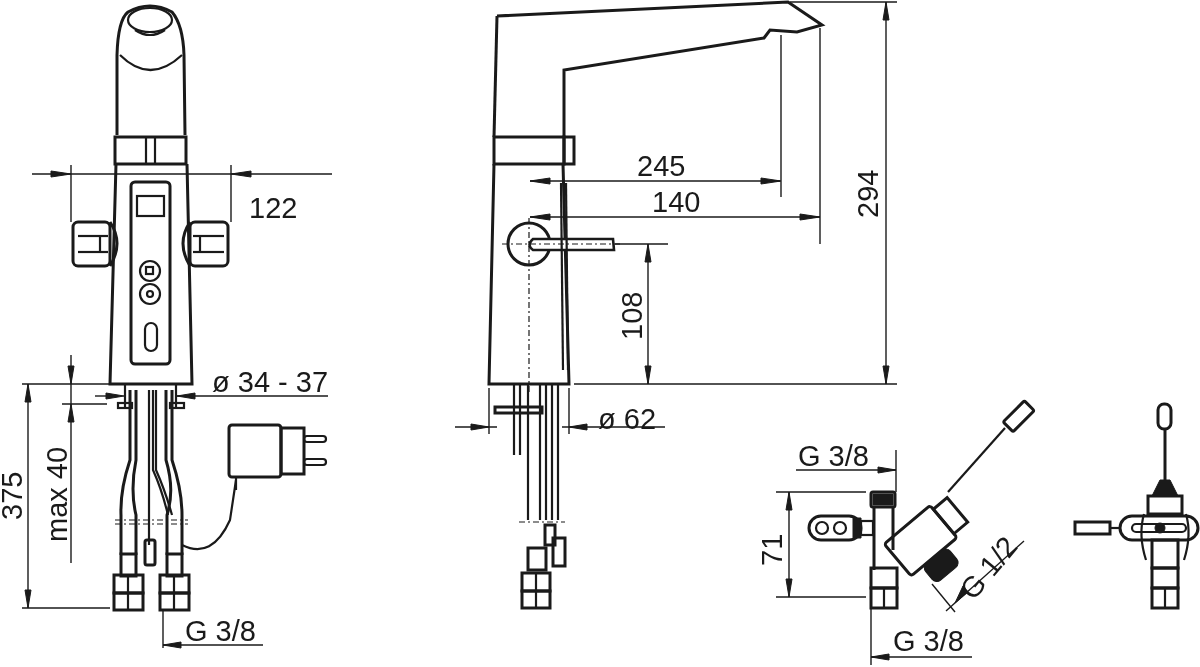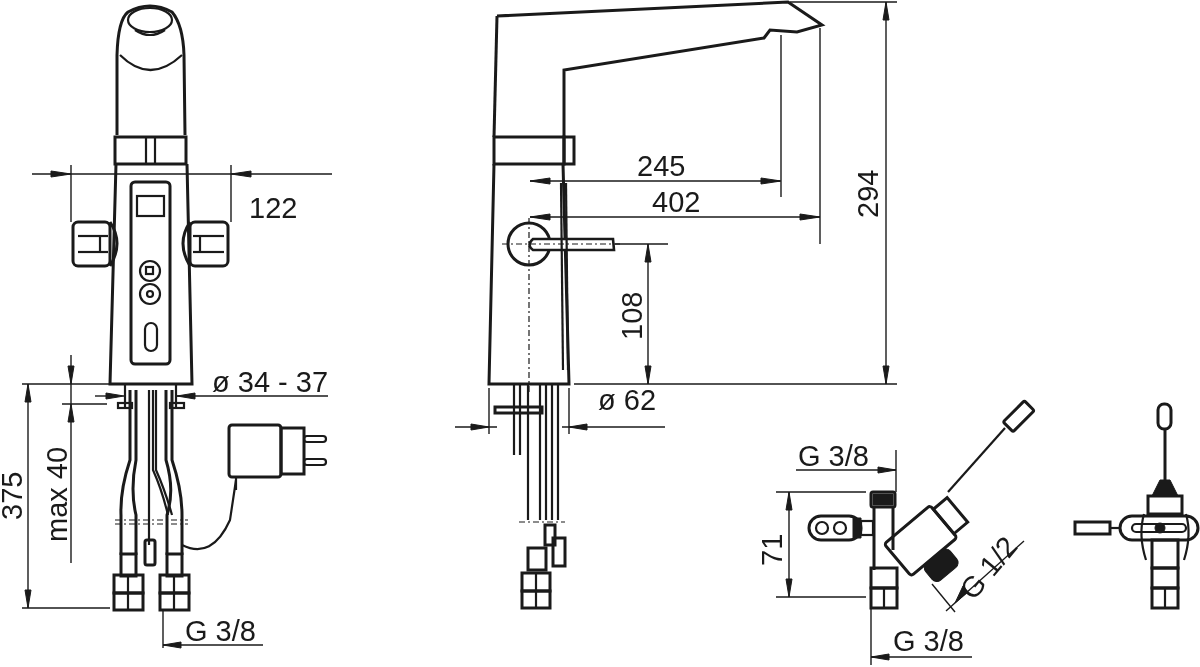--- a/index.html
+++ b/index.html
@@ -258,21 +258,21 @@
   </g>
 </svg>
 
 <div class="lbl" style="left:249px; top:146px;margin-top:48px;">122</div>
 <div class="lbl" style="left:212px; top:368px;">ø 34 - 37</div>
 <div class="lbl rot" style="left:-2px; top:520px; transform:rotate(-90deg);">375</div>
 <div class="lbl rot" style="left:43px; top:542px; transform:rotate(-90deg);">max 40</div>
 <div class="lbl" style="left:185px; top:617px;">G 3/8</div>
 
 <div class="lbl" style="left:637px; top:152px;">245</div>
-<div class="lbl" style="left:652px; top:188px;">402</div>
+<div class="lbl" style="left:652px; top:188px;">140</div>
 <div class="lbl rot" style="left:854px; top:218px; transform:rotate(-90deg);">294</div>
 <div class="lbl rot" style="left:618px; top:340px; transform:rotate(-90deg);">108</div>
-<div class="lbl" style="left:598px; top:386px;">ø 62</div>
+<div class="lbl" style="left:598px; top:405px;">ø 62</div>
 
 <div class="lbl" style="left:798px; top:442px;">G 3/8</div>
 <div class="lbl rot" style="left:758px; top:566px; transform:rotate(-90deg);">71</div>
 <div class="lbl rot" style="left:955px; top:586px; transform:rotate(-50deg);">G 1/2</div>
 <div class="lbl" style="left:893px; top:627px;">G 3/8</div>
 
 </body></html>

